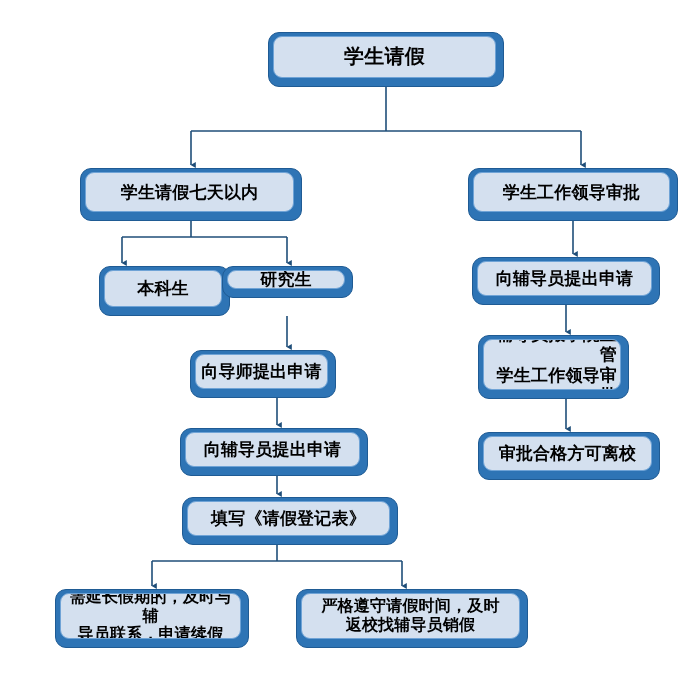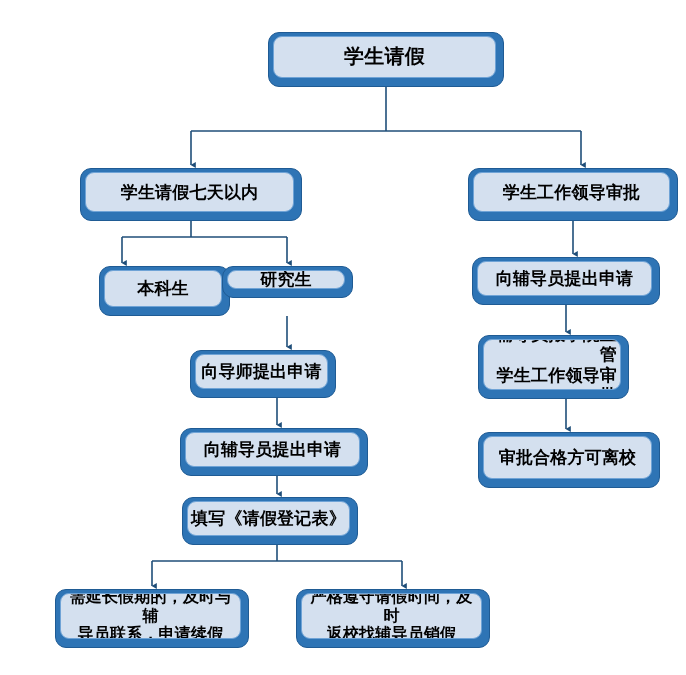--- a/index.html
+++ b/index.html
@@ -126,48 +126,48 @@
       <div class="node-box" style="left: 190px; top: 350px; width: 146px; height: 48px;">
         <div class="node-inner">
           <span class="node-label size-md">向导师提出申请</span>
         </div>
       </div>
       <div class="node-box" style="left: 180px; top: 428px; width: 188px; height: 48px;">
         <div class="node-inner">
           <span class="node-label size-md">向辅导员提出申请</span>
         </div>
       </div>
-      <div class="node-box" style="left: 182px; top: 497px; width: 176px; height: 48px;">
+      <div class="node-box" style="left: 182px; top: 497px; width: 216px; height: 48px;">
         <div class="node-inner">
           <span class="node-label size-md">填写《请假登记表》</span>
         </div>
       </div>
       <div class="node-box" style="left: 55px; top: 589px; width: 194px; height: 59px;">
         <div class="node-inner">
           <span class="node-label size-sm">需延长假期的，及时与辅
 导员联系，申请续假</span>
         </div>
       </div>
-      <div class="node-box" style="left: 296px; top: 589px; width: 194px; height: 59px;">
+      <div class="node-box" style="left: 296px; top: 589px; width: 232px; height: 59px;">
         <div class="node-inner">
           <span class="node-label size-sm">严格遵守请假时间，及时
 返校找辅导员销假</span>
         </div>
       </div>
       <div class="node-box" style="left: 472px; top: 257px; width: 188px; height: 48px;">
         <div class="node-inner">
           <span class="node-label size-md">向辅导员提出申请</span>
         </div>
       </div>
       <div class="node-box" style="left: 478px; top: 335px; width: 151px; height: 64px;">
         <div class="node-inner">
           <span class="node-label size-md">辅导员报学院主管
 学生工作领导审批</span>
         </div>
       </div>
-      <div class="node-box" style="left: 478px; top: 432px; width: 182px; height: 56px;">
+      <div class="node-box" style="left: 478px; top: 432px; width: 182px; height: 48px;">
         <div class="node-inner">
           <span class="node-label size-md">审批合格方可离校</span>
         </div>
       </div>
     </div>
 
 </div>
 
 </body></html>

